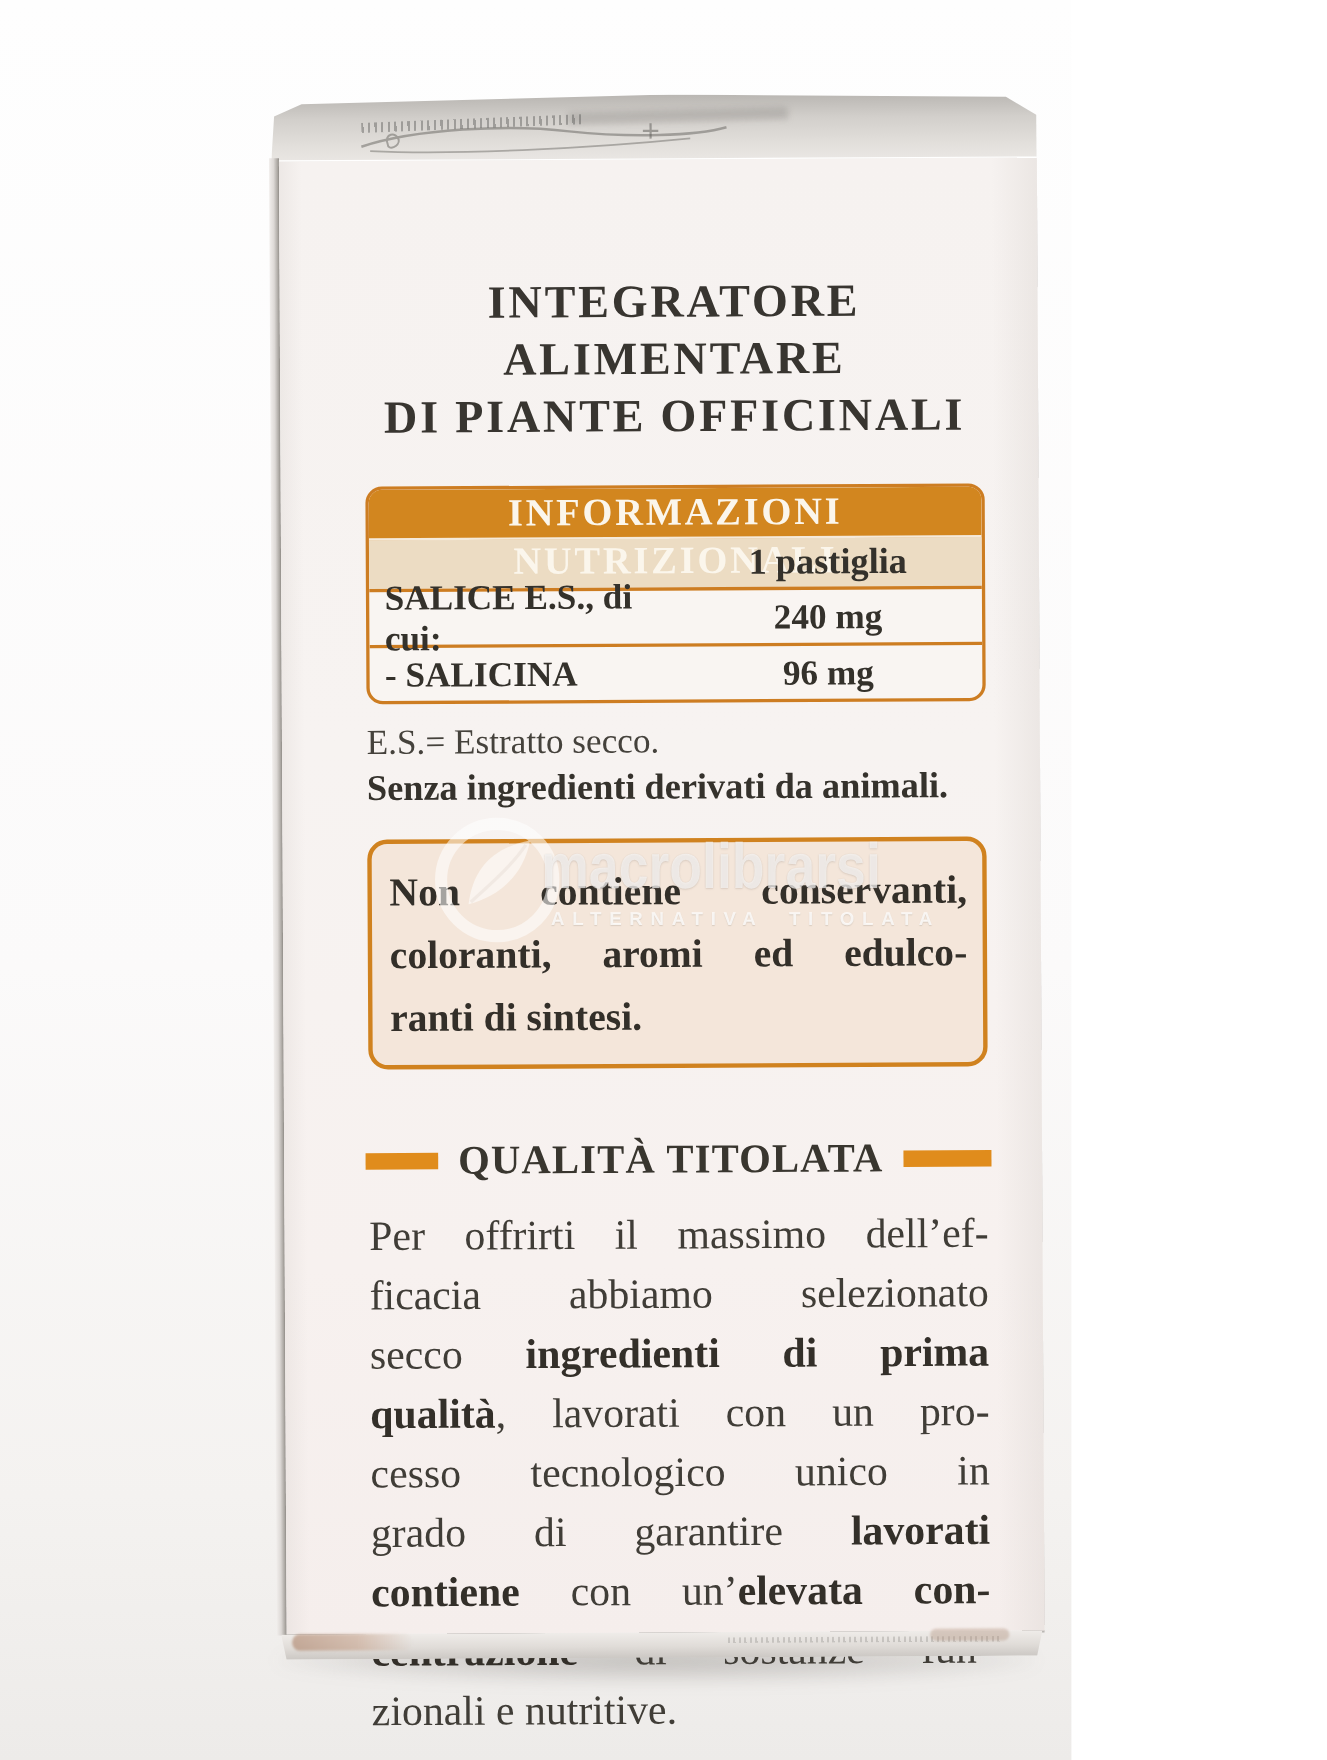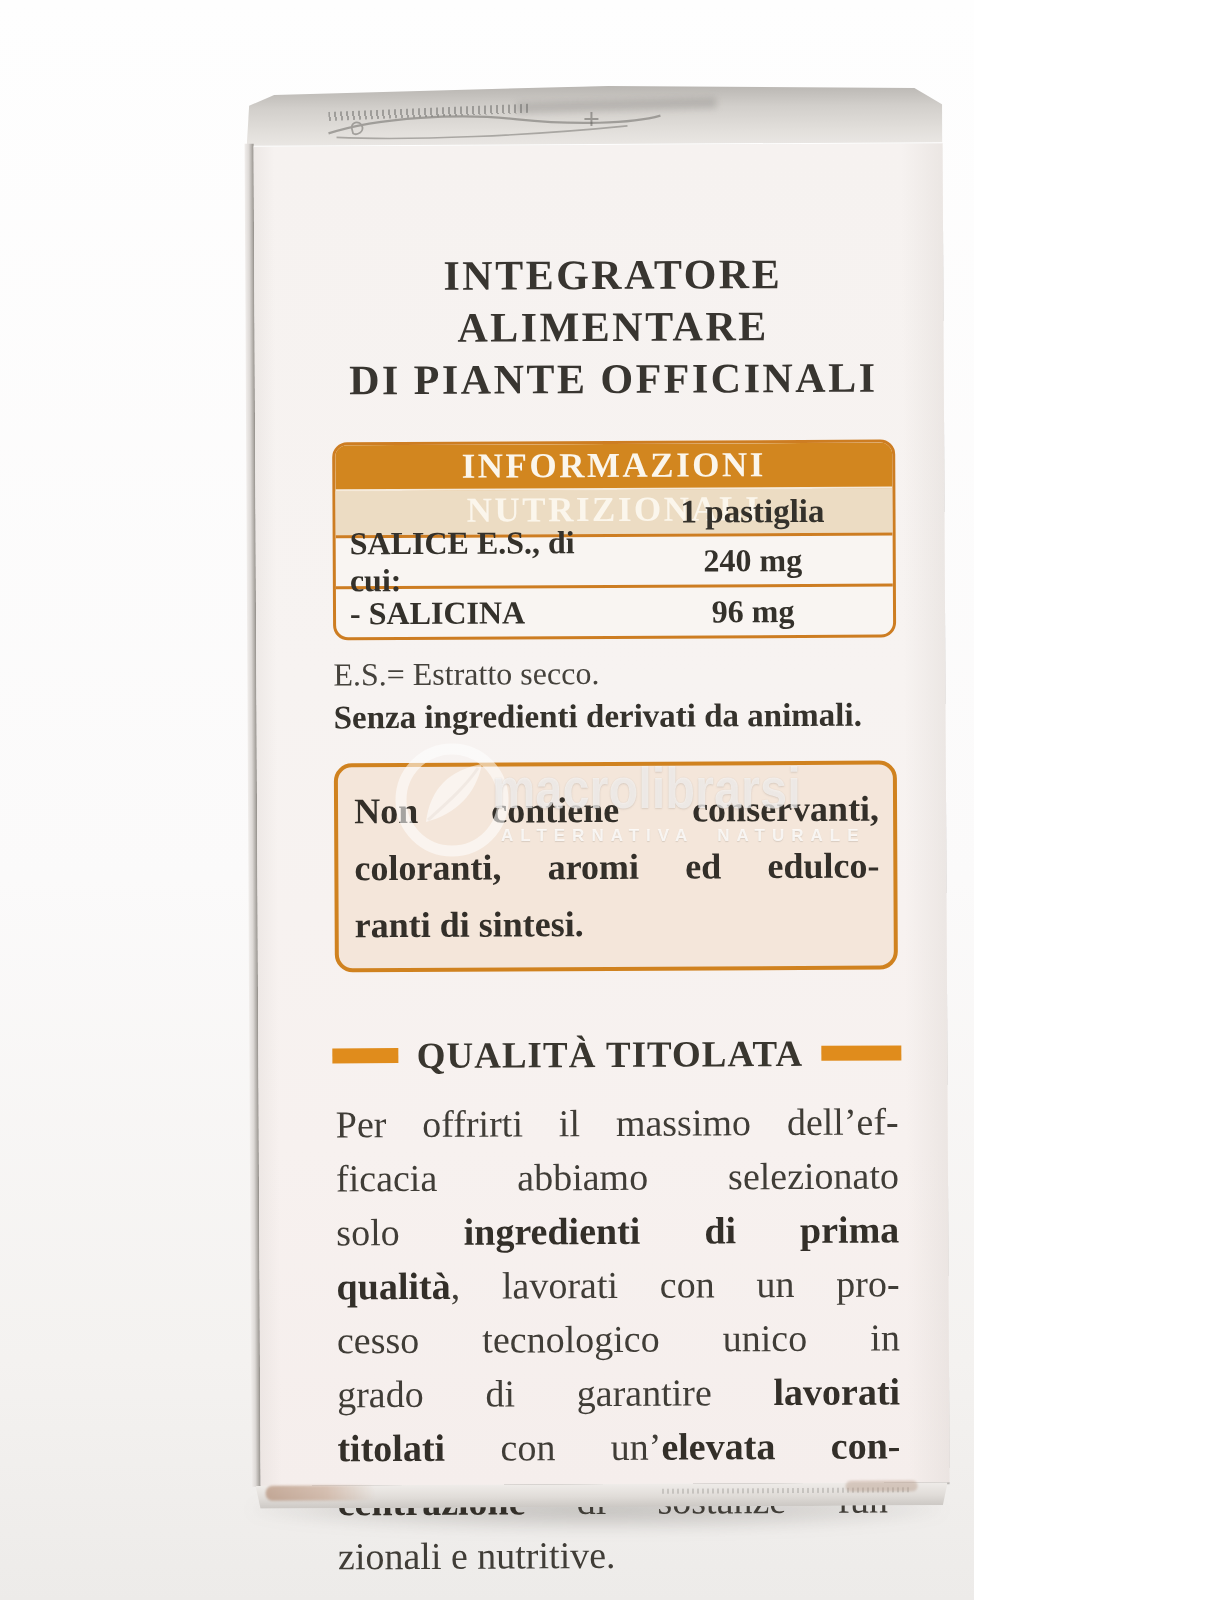--- a/index.html
+++ b/index.html
@@ -146,25 +146,25 @@
 
         <div class="qhead">
           <div class="dash dash-l"></div>
           <div class="qtxt">QUALITÀ TITOLATA</div>
           <div class="dash dash-r"></div>
         </div>
 
         <div class="para">
             <div class="tline"><span>Per offrirti il massimo dell’ef-</span></div>
             <div class="tline"><span>ficacia abbiamo selezionato</span></div>
-            <div class="tline"><span>solo </span><b>ingredienti di prima</b></div>
+            <div class="tline"><span>secco </span><b>ingredienti di prima</b></div>
             <div class="tline"><b>qualità</b><span>, lavorati con un pro-</span></div>
             <div class="tline"><span>cesso tecnologico unico in</span></div>
             <div class="tline"><span>grado di garantire </span><b>lavorati</b></div>
-            <div class="tline"><b>titolati</b><span> con un’</span><b>elevata con-</b></div>
+            <div class="tline"><b>contiene</b><span> con un’</span><b>elevata con-</b></div>
             <div class="tline"><b>centrazione</b><span> di sostanze fun-</span></div>
             <div class="tline"><span>zionali e nutritive.</span></div>
           </div>
 
       </div>
     </div>
 
     <div class="lip"></div>
     <div class="lip-marks"></div>
     <div class="smudge-left"></div>
@@ -172,16 +172,16 @@
 
   </div>
 
   <div id="watermark">
     <svg class="wm-ring" viewBox="0 0 120 120">
       <circle cx="60" cy="60" r="51" fill="none" stroke="rgba(255,255,255,.9)" stroke-width="11"></circle>
       <path d="M34 82 C38 48 58 30 90 24 C84 54 64 74 34 82 Z" fill="rgba(255,255,255,.9)"></path>
       <path d="M36 80 C56 62 74 46 86 28" fill="none" stroke="rgba(228,222,216,.55)" stroke-width="3"></path>
     </svg>
     <div class="wm-word">macrolibrarsi</div>
-    <div class="wm-tag">ALTERNATIVA NATURALE</div>
+    <div class="wm-tag">ALTERNATIVA TITOLATA</div>
   </div>
 
 </div>
 
 </body></html>

